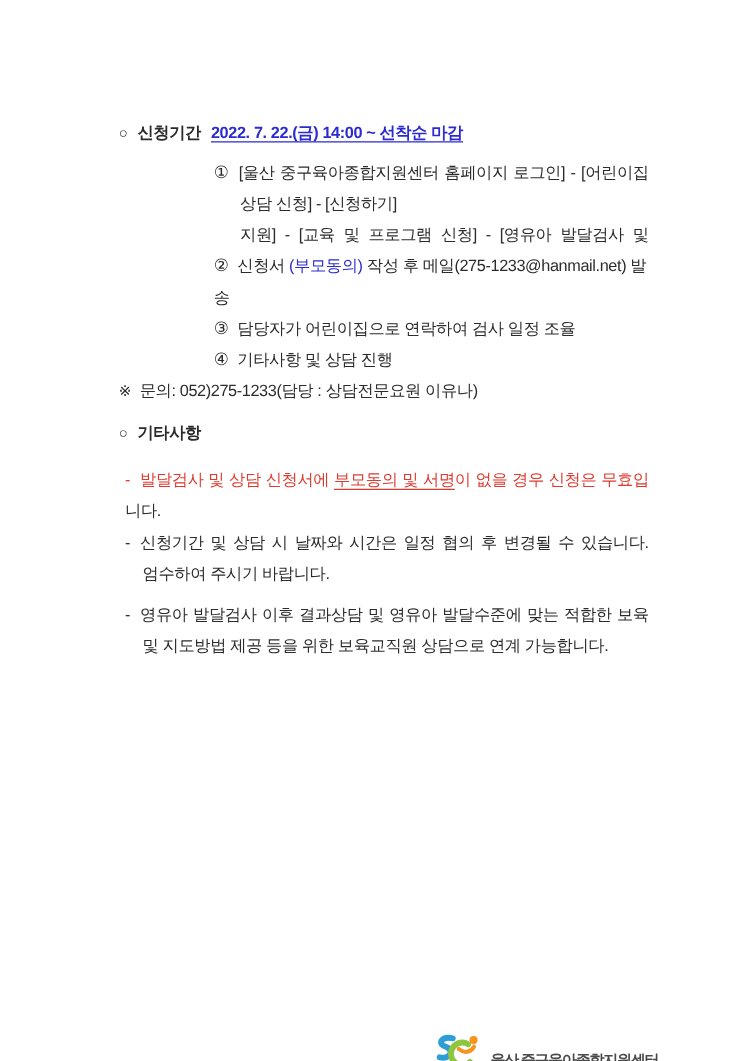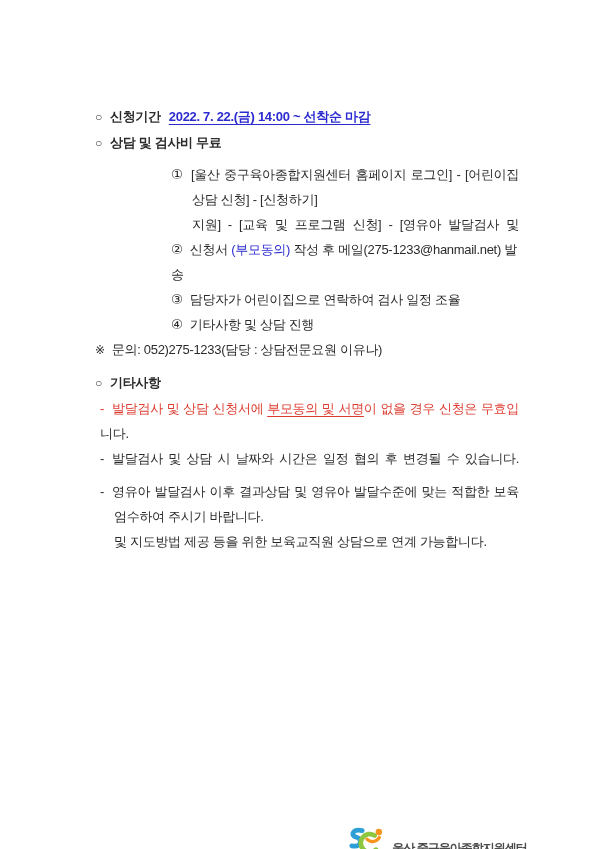--- a/index.html
+++ b/index.html
@@ -8,65 +8,62 @@
   }
   *{margin:0;padding:0;box-sizing:border-box;}
   html,body{background:#888;}
   .page{
     position:relative;width:600px;height:849px;background:#ffffff;
     margin:0 auto;overflow:hidden;
     font-family:"Liberation Sans","DejaVu Sans",sans-serif;
     color:var(--ink);
   }
   .doc{
-    position:absolute;left:95px;top:104px;width:424px;
+    position:absolute;left:95px;top:93px;width:424px;
     font-size:13px;letter-spacing:-0.3px;
   }
   .line{line-height:25px;min-height:25px;}
   .just{text-align:justify;text-align-last:justify;}
   .b{font-weight:bold;}
   .blue{color:var(--blue);}
   .red{color:var(--red);}
   .u{text-decoration:underline;text-underline-offset:3px;text-decoration-thickness:1.2px;}
   .circ{display:inline-block;margin-right:8px;font-size:12px;color:#3a3a3a;}
   .lbl{margin-right:8px;}
   .colon{margin:0 9px;color:#444;}
   .num-line{padding-left:76px;}
   .num-cont{padding-left:97px;}
   .numglyph{margin-right:7px;font-size:13.5px;}
   .refmark{margin-right:7px;font-size:12px;}
   .dash-line{padding-left:5px;}
   .dash-cont{padding-left:19px;}
   .dash{display:inline-block;margin-right:8px;}
   .gap6{margin-top:6px;}
   .gap7{margin-top:7px;}
-  .gap4{margin-top:0;}
+  .gap4{margin-top:12px;}
   .gap8{margin-top:8px;}
   .footer{
     position:absolute;left:347px;top:820px;width:210px;height:42px;
     display:flex;align-items:flex-end;
   }
   .logo{flex:0 0 auto;margin-right:4px;}
   .org{display:flex;flex-direction:column;align-items:center;padding-top:3px;}
   .org-ko{font-size:12px;font-weight:bold;color:#4a4a4a;letter-spacing:-1px;line-height:14px;white-space:nowrap;}
   .org-en{font-size:5px;color:#8f8f8f;letter-spacing:0.3px;line-height:7px;white-space:nowrap;}
 </style>
 </head>
 <body>
 
 <div class="page">
   <div class="doc">
 
     <div class="line">
       <span class="circ">○</span><span class="b lbl">신청기간</span><span class="b blue u">2022. 7. 22.(금) 14:00 ~ 선착순 마감</span>
     </div>
 
-    <div class="line">
-      <span class="circ">○</span><span class="b">상담 및 검사비 무료</span>
-    </div>
 
 
     <div class="line num-line just gap6">
       <span class="numglyph">①</span><span>[울산 중구육아종합지원센터 홈페이지 로그인] - [어린이집</span>
     </div>
     <div class="line num-cont">
       <span>상담 신청] - [신청하기]</span>
     </div>
     <div class="line num-cont just">
       <span>지원] - [교육 및 프로그램 신청] - [영유아 발달검사 및</span>
@@ -90,29 +87,29 @@
 
     <div class="line gap7">
       <span class="circ">○</span><span class="b">기타사항</span>
     </div>
 
     <div class="line dash-line just gap4">
       <span class="dash red">-</span><span class="red">발달검사 및 상담 신청서에 </span><span class="red u">부모동의 및 서명</span><span class="red">이 없을 경우 신청은 무효입</span><span>니다.</span>
     </div>
 
     <div class="line dash-line just">
-      <span class="dash">-</span><span>발달검사 및 상담 시 날짜와 시간은 일정 협의 후 변경될 수 있습니다.</span>
+      <span class="dash">-</span><span>신청기간 및 상담 시 날짜와 시간은 일정 협의 후 변경될 수 있습니다.</span>
+    </div>
+
+    <div class="line dash-cont">
+      <span>엄수하여 주시기 바랍니다.</span>
     </div>
 
     <div class="line dash-line just gap8">
       <span class="dash">-</span><span>영유아 발달검사 이후 결과상담 및 영유아 발달수준에 맞는 적합한 보육</span>
-    </div>
-
-    <div class="line dash-cont">
-      <span>엄수하여 주시기 바랍니다.</span>
     </div>
     <div class="line dash-cont">
       <span>및 지도방법 제공 등을 위한 보육교직원 상담으로 연계 가능합니다.</span>
     </div>
 
   </div>
 
   <div class="footer">
     <svg class="logo" width="38" height="38" viewBox="0 0 40 40">
       <path d="M16 7 C 6 5, 3 12, 10 14 C 17 16, 15 25, 5 23" stroke="#2e9fd6" stroke-width="5" fill="none" stroke-linecap="round"></path>

